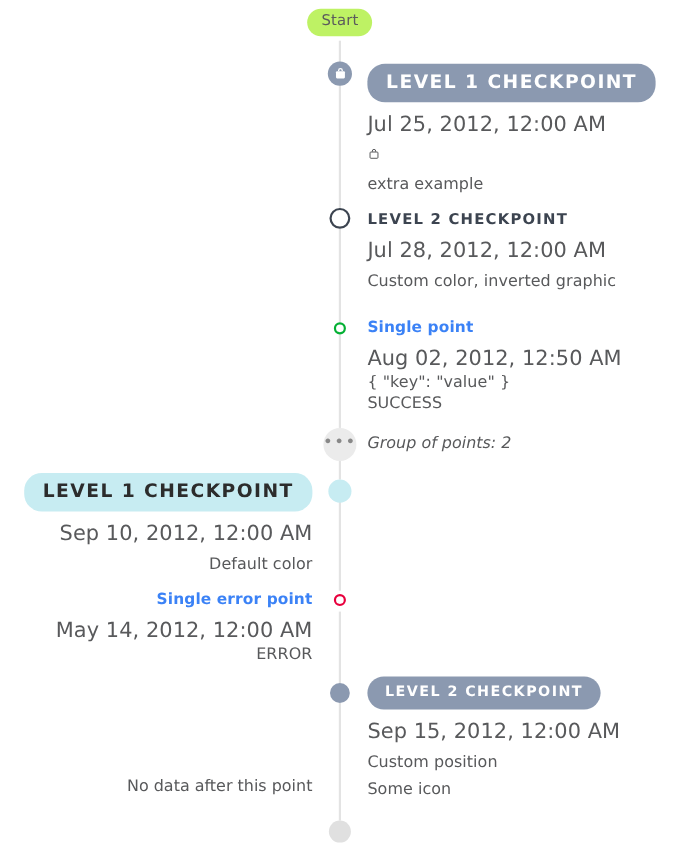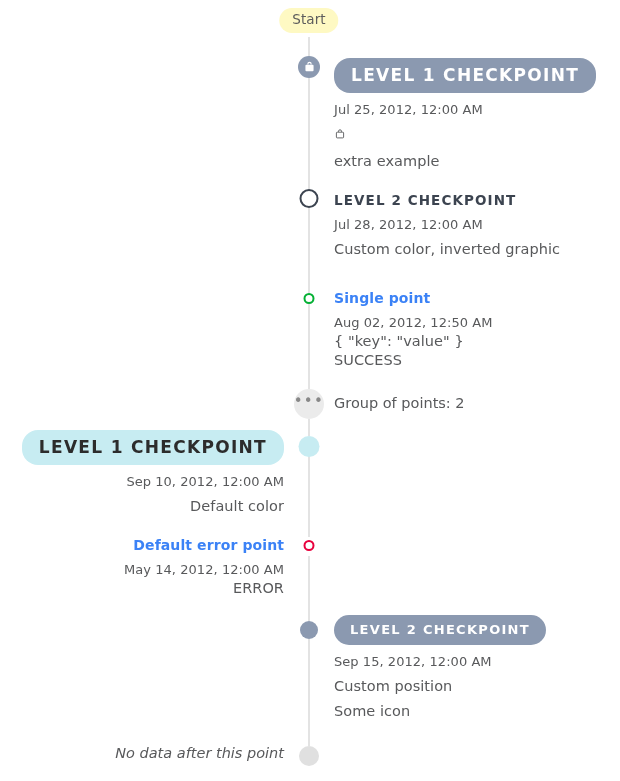--- a/index.html
+++ b/index.html
@@ -44,21 +44,21 @@
     left: 309px;
     transform: translate(-50%, 0);
     z-index: 3;
     display: flex;
     align-items: center;
     justify-content: center;
   }
 
   
   .m-pill-start {
-    background: #fef9c3;
+    background: #bef264;
     color: #5c5c5c;
     border-radius: 14px;
     padding: 5px 13px 6px;
     font-size: 13.5px;
     line-height: 1;
     letter-spacing: 0.1px;
     white-space: nowrap;
   }
   .m-circle-icon {
     width: 22px;
@@ -172,21 +172,21 @@
     letter-spacing: 1.1px;
   }
   .bold-title {
     font-size: 14px;
     font-weight: bold;
     color: #3b82f6;
     letter-spacing: 0.1px;
   }
 
   .tl-date {
-    font-size: 13px;
+    font-size: 19px;
     color: #58595b;
     margin-top: 9px;
     letter-spacing: 0.05px;
   }
   .tl-body {
     font-size: 14.5px;
     color: #58595b;
     margin-top: 9px;
     letter-spacing: 0.05px;
   }
@@ -263,40 +263,40 @@
   <div class="tl-row content-right" style="top:290px;">
     <div class="bold-title">Single point</div>
     <div class="tl-date">Aug 02, 2012, 12:50 AM</div>
     <div class="tl-body-tight">{ "key": "value" }</div>
     <div class="tl-body-tight">SUCCESS</div>
   </div>
 
   <div class="marker m-group" style="top:389px;">
     <span>•••</span>
   </div>
-  <div class="group-label" style="top:395px;">Group of points: 2</div>
+  <div class="group-label" style="top:395px;font-style:italic;">Group of points: 2</div>
 
   <div class="marker m-dot-cyan" style="top:436px;"></div>
   <div class="tl-row content-left" style="top:430px;">
     <div class="pill-title pill-lvl1-cyan">LEVEL 1 CHECKPOINT</div>
     <div class="tl-date">Sep 10, 2012, 12:00 AM</div>
     <div class="tl-body">Default color</div>
   </div>
 
   <div class="marker m-ring-red" style="top:540px;"></div>
   <div class="tl-row content-left" style="top:537px;">
-    <div class="bold-title">Default error point</div>
+    <div class="bold-title">Single error point</div>
     <div class="tl-date">May 14, 2012, 12:00 AM</div>
     <div class="tl-body-tight">ERROR</div>
   </div>
 
   <div class="marker m-dot-slate" style="top:621px;"></div>
   <div class="tl-row content-right" style="top:615px;">
     <div class="pill-title pill-lvl2">LEVEL 2 CHECKPOINT</div>
     <div class="tl-date">Sep 15, 2012, 12:00 AM</div>
     <div class="tl-body">Custom position</div>
     <div class="tl-body">Some icon</div>
   </div>
 
   <div class="marker m-dot-gray" style="top:746px;"></div>
-  <div class="end-label" style="top:745px;font-style:italic;">No data after this point</div>
+  <div class="end-label" style="top:707px;">No data after this point</div>
 
 </div>
 
 </body></html>

